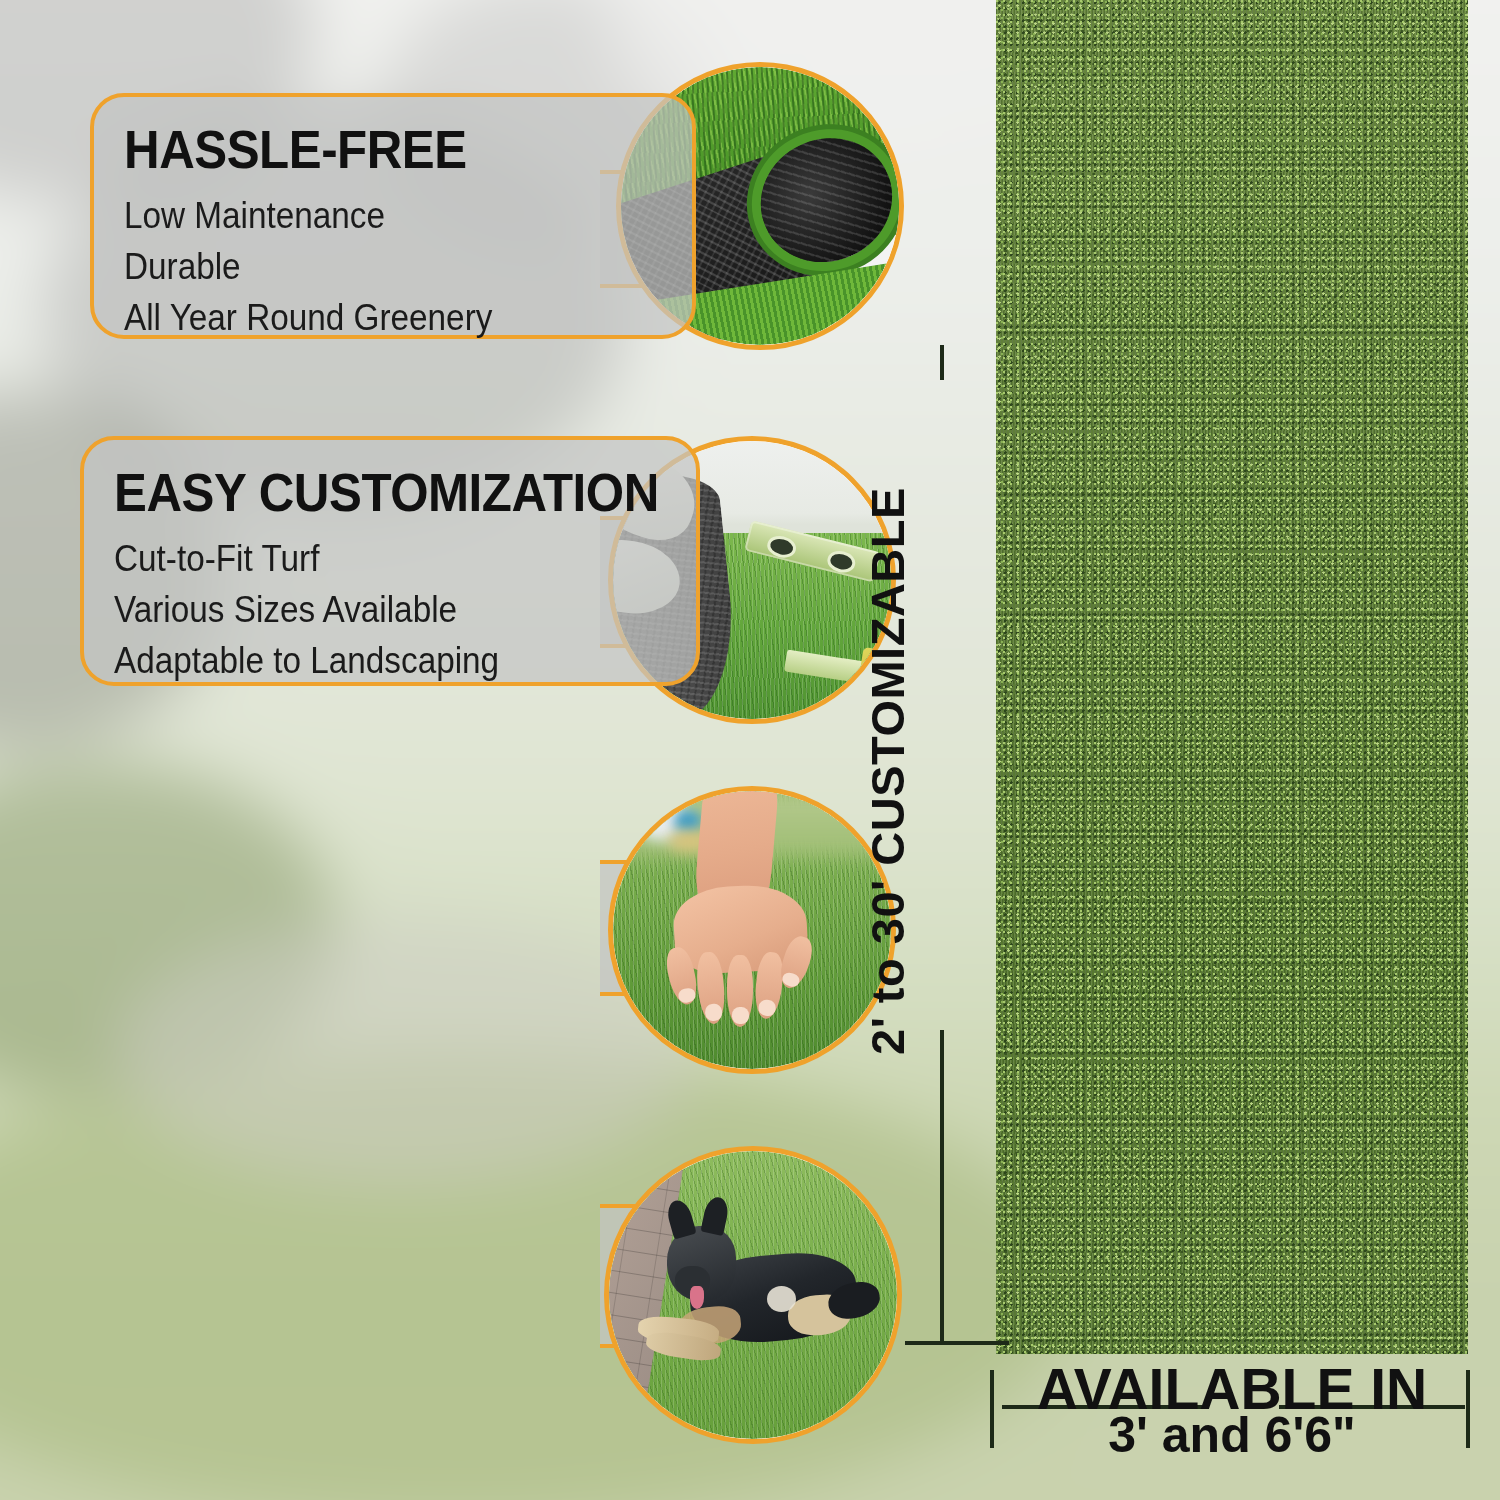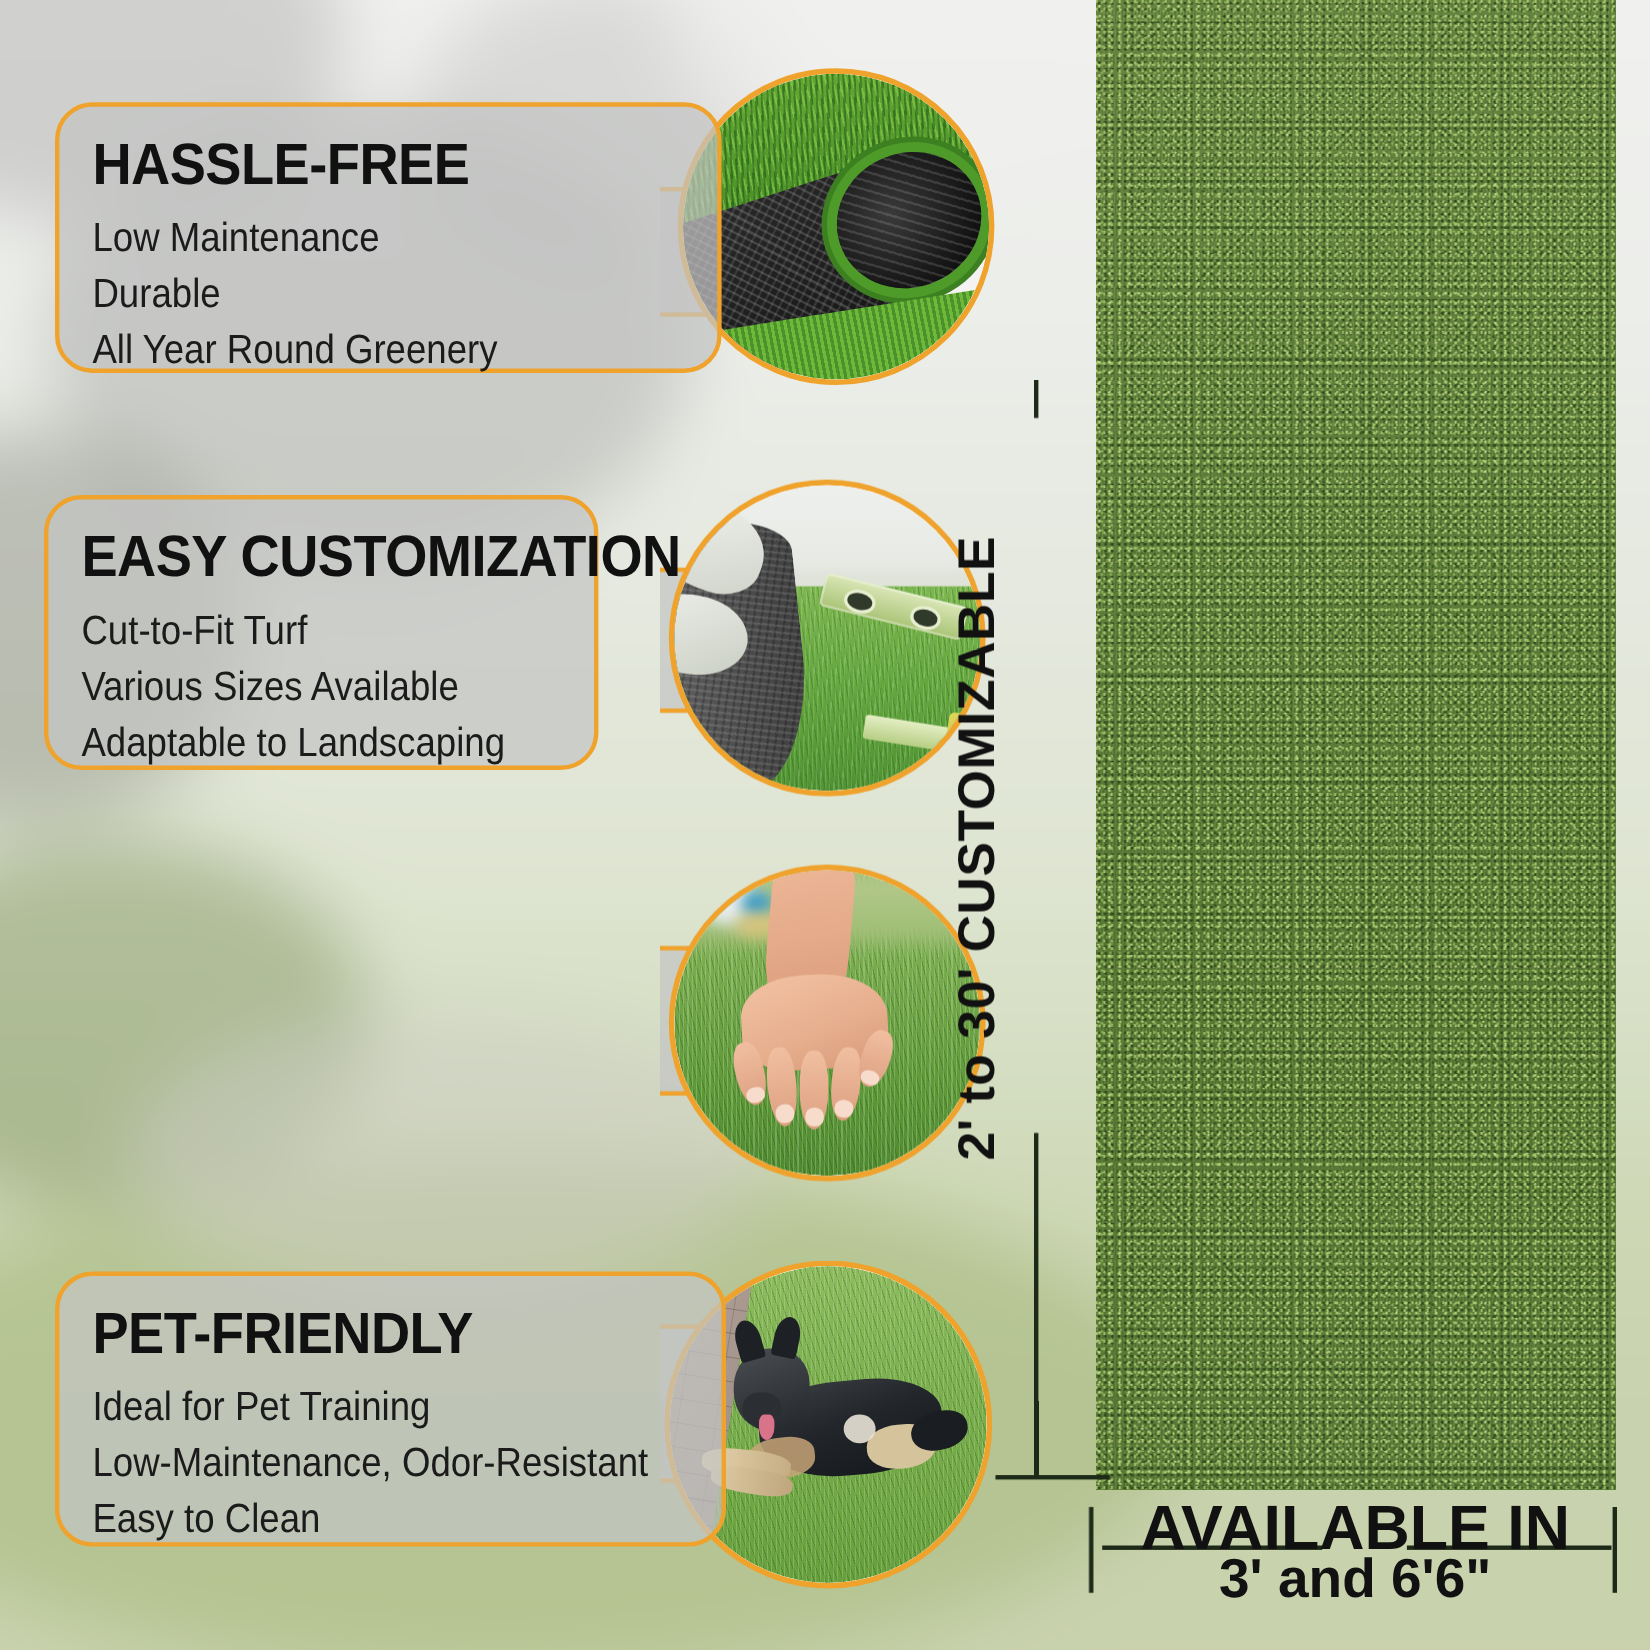--- a/index.html
+++ b/index.html
@@ -48,20 +48,21 @@
   }
 
   
   .card {
     position: absolute;
     border: 4px solid #efa22c;
     border-radius: 34px;
     background: rgba(196,197,196,0.72);
     box-shadow: 0 0 0 0 rgba(0,0,0,0);
     padding: 26px 30px 24px 30px;
+    margin-left: 40px;
   }
   .card-title {
     font-family: "Liberation Sans Narrow", "Liberation Sans", sans-serif;
     font-weight: 700;
     font-size: 53px;
     line-height: 1.0;
     letter-spacing: -0.5px;
     color: #111111;
     white-space: nowrap;
     transform: scaleX(0.93);
@@ -442,34 +443,28 @@
     </div>
   </div>
 
   <div class="card" style="left:50px; top:93px; width:606px; height:246px;">
     <div class="card-title">HASSLE-FREE</div>
     <div class="card-line">Low Maintenance</div>
     <div class="card-line">Durable</div>
     <div class="card-line">All Year Round Greenery</div>
   </div>
 
-  <div class="card" style="left:40px; top:450px; width:504px; height:250px;">
+  <div class="card" style="left:40px; top:436px; width:620px; height:250px;">
     <div class="card-title">EASY CUSTOMIZATION</div>
     <div class="card-line">Cut-to-Fit Turf</div>
     <div class="card-line">Various Sizes Available</div>
     <div class="card-line">Adaptable to Landscaping</div>
   </div>
 
 
-  <div class="card" style="left:50px; top:1156px; width:610px; height:250px;">
-    <div class="card-title">PET-FRIENDLY</div>
-    <div class="card-line">Ideal for Pet Training</div>
-    <div class="card-line">Low-Maintenance, Odor-Resistant</div>
-    <div class="card-line">Easy to Clean</div>
-  </div>
 
   <div class="turf-panel" style="left:996px; top:0px; width:472px; height:1354px;"></div>
 
   <div class="vert-label" style="left:915px; top:1000px;">2' to 30'  CUSTOMIZABLE</div>
 
   <div class="dim-v-line" style="left:940px; top:345px; height:35px;"></div>
   <div class="dim-v-line" style="left:940px; top:1030px; height:313px;"></div>
   <div class="dim-tick-h" style="left:905px; top:1341px; width:104px;"></div>
 
   <div class="dim-tick-v" style="left:990px; top:1370px; height:78px;"></div>

